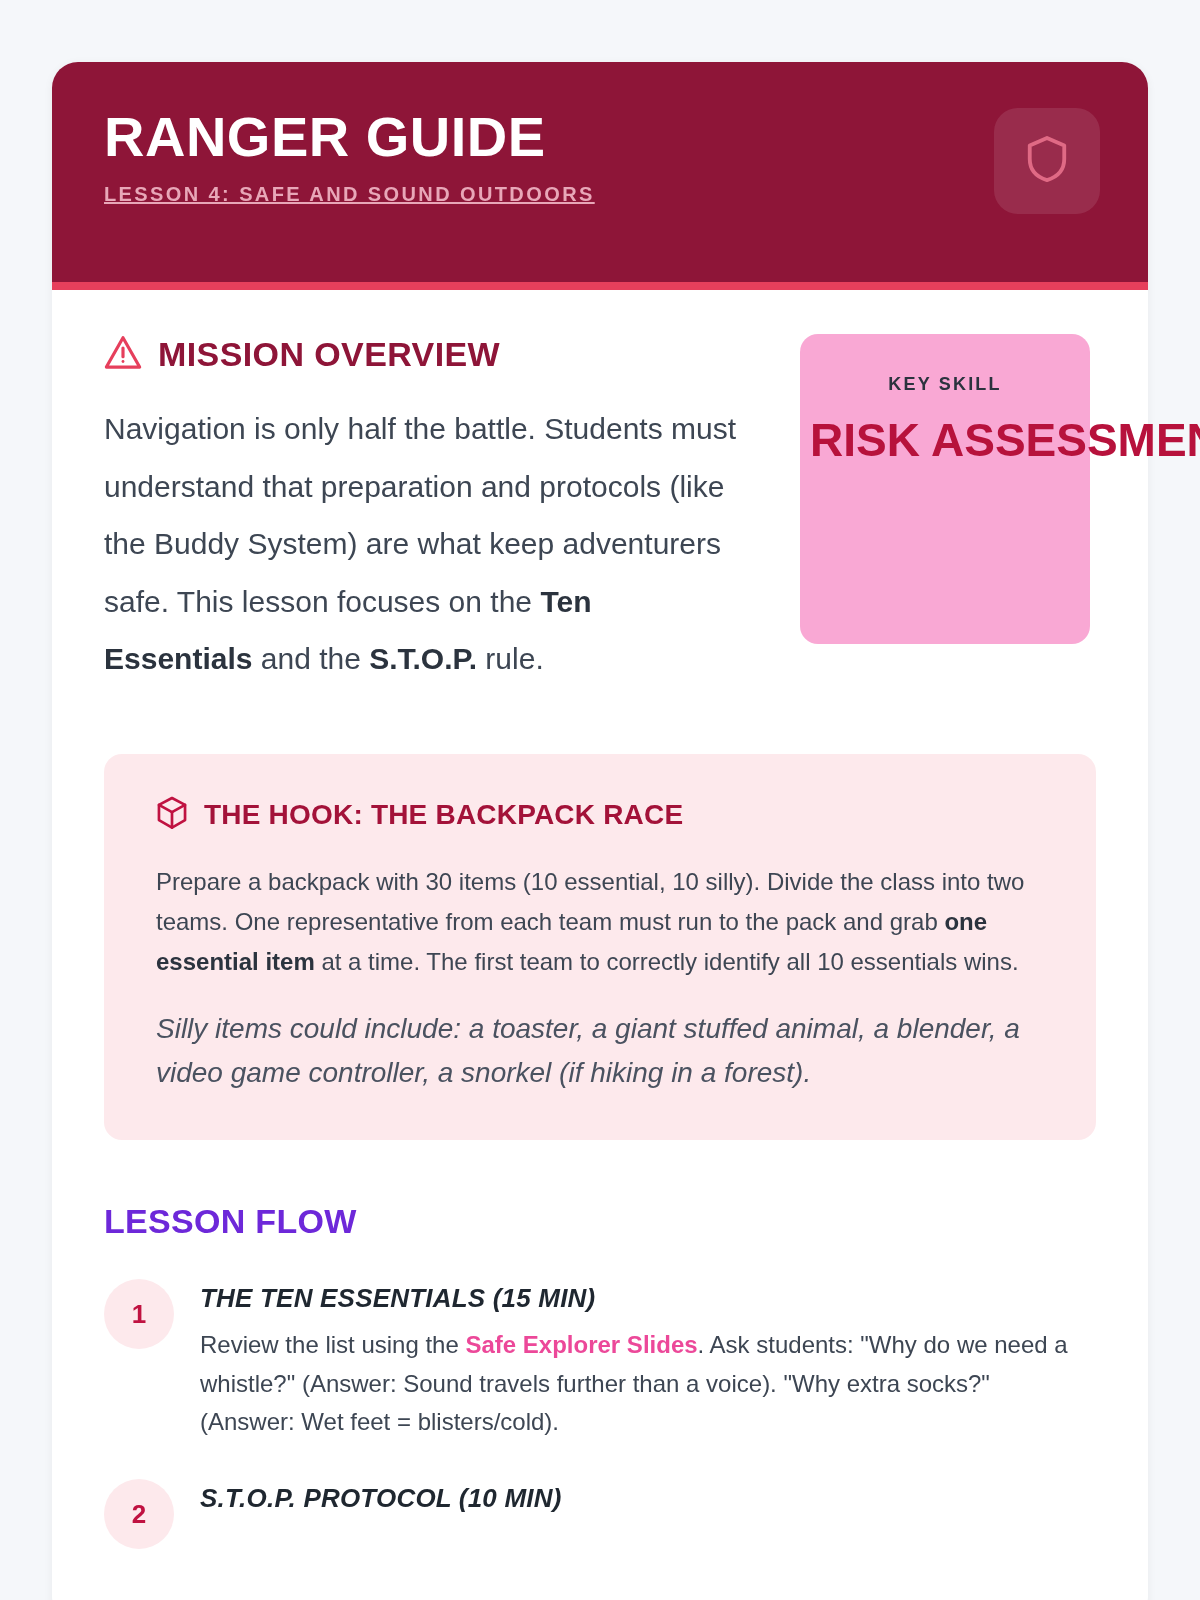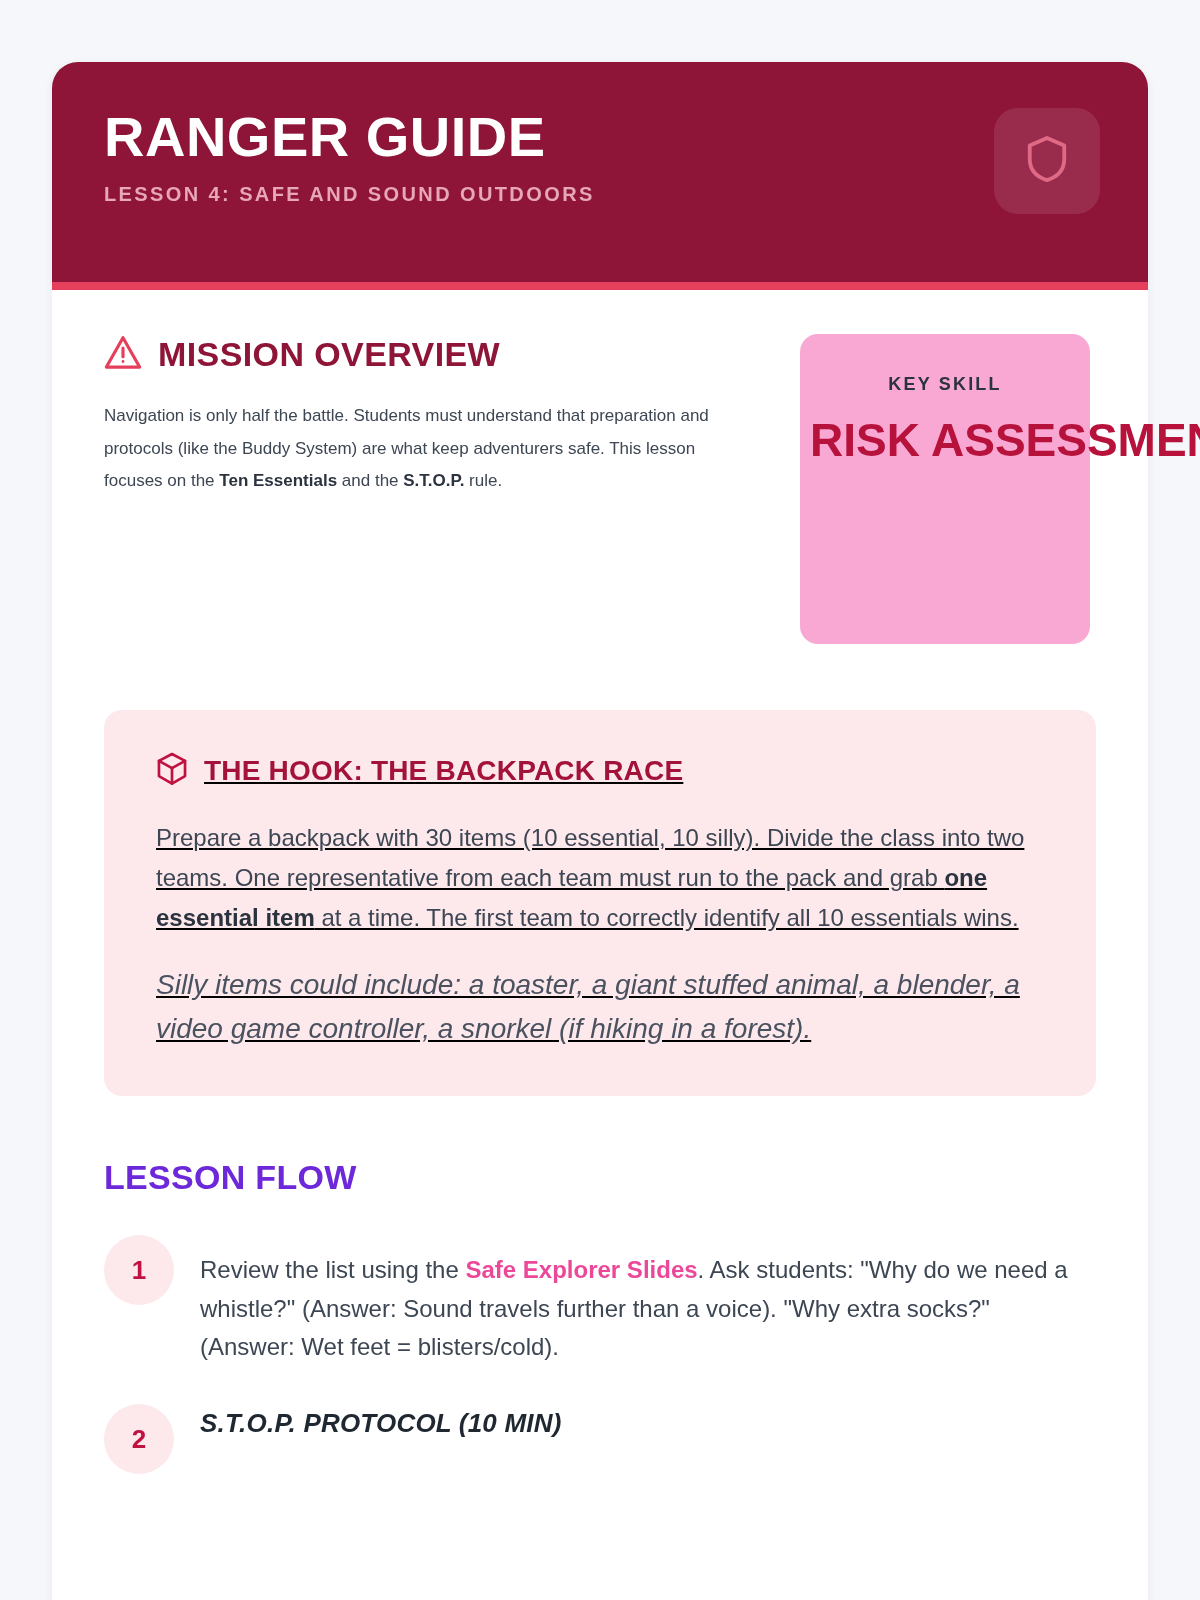--- a/index.html
+++ b/index.html
@@ -41,20 +41,21 @@
     font-weight: 700;
     letter-spacing: 0.5px;
     line-height: 1.05;
   }
   .hdr-sub {
     margin-top: 16px;
     color: #e8a7b8;
     font-size: 20px;
     font-weight: 700;
     letter-spacing: 2.4px;
+    text-decoration: underline;
   }
   .hdr-badge {
     position: absolute;
     top: 46px;
     right: 48px;
     width: 106px;
     height: 106px;
     border-radius: 24px;
     background: rgba(255,255,255,0.10);
     display: flex;
@@ -79,21 +80,21 @@
     margin-bottom: 26px;
   }
   .sec-head h2 {
     color: #8e1538;
     font-size: 34px;
     font-weight: 700;
     letter-spacing: 0.4px;
   }
   .overview p {
     color: #3d4653;
-    font-size: 17px;
+    font-size: 30px;
     line-height: 1.92;
   }
   .overview p b { font-weight: 700; color: #2b333e; }
 
   .skill-box {
     flex: 0 0 auto;
     width: 290px;
     min-height: 310px;
     background: #f9a8d4;
     border-radius: 18px;
@@ -114,21 +115,20 @@
     line-height: 1.18;
     white-space: nowrap;
   }
 
   
   .hook {
     margin-top: 66px;
     background: #fde9ec;
     border-radius: 18px;
     padding: 42px 24px 46px 52px;
-    text-decoration: underline;
   }
   .hook-head {
     display: flex;
     align-items: center;
     gap: 16px;
     margin-bottom: 28px;
   }
   .hook-head h3 {
     color: #a31239;
     font-size: 28px;
@@ -247,20 +247,21 @@
         </div>
         <p><span>Prepare a backpack with 30 items (10 essential, 10 silly). Divide the class into two teams. One representative from each team must run to the pack and grab </span><b>one essential item</b><span> at a time. The first team to correctly identify all 10 essentials wins.</span></p>
         <p class="note">Silly items could include: a toaster, a giant stuffed animal, a blender, a video game controller, a snorkel (if hiking in a forest).</p>
       </div>
 
       <div class="flow-title">LESSON FLOW</div>
 
       <div class="step">
         <div class="step-num">1</div>
         <div class="step-body">
+          <div class="step-title">THE TEN ESSENTIALS (15 MIN)</div>
           <div class="step-text"><span>Review the list using the </span><b>Safe Explorer Slides</b><span>. Ask students: "Why do we need a whistle?" (Answer: Sound travels further than a voice). "Why extra socks?" (Answer: Wet feet = blisters/cold).</span></div>
         </div>
       </div>
 
       <div class="step">
         <div class="step-num">2</div>
         <div class="step-body">
           <div class="step-title">S.T.O.P. PROTOCOL (10 MIN)</div>
           <div class="step-text"></div>
         </div>

